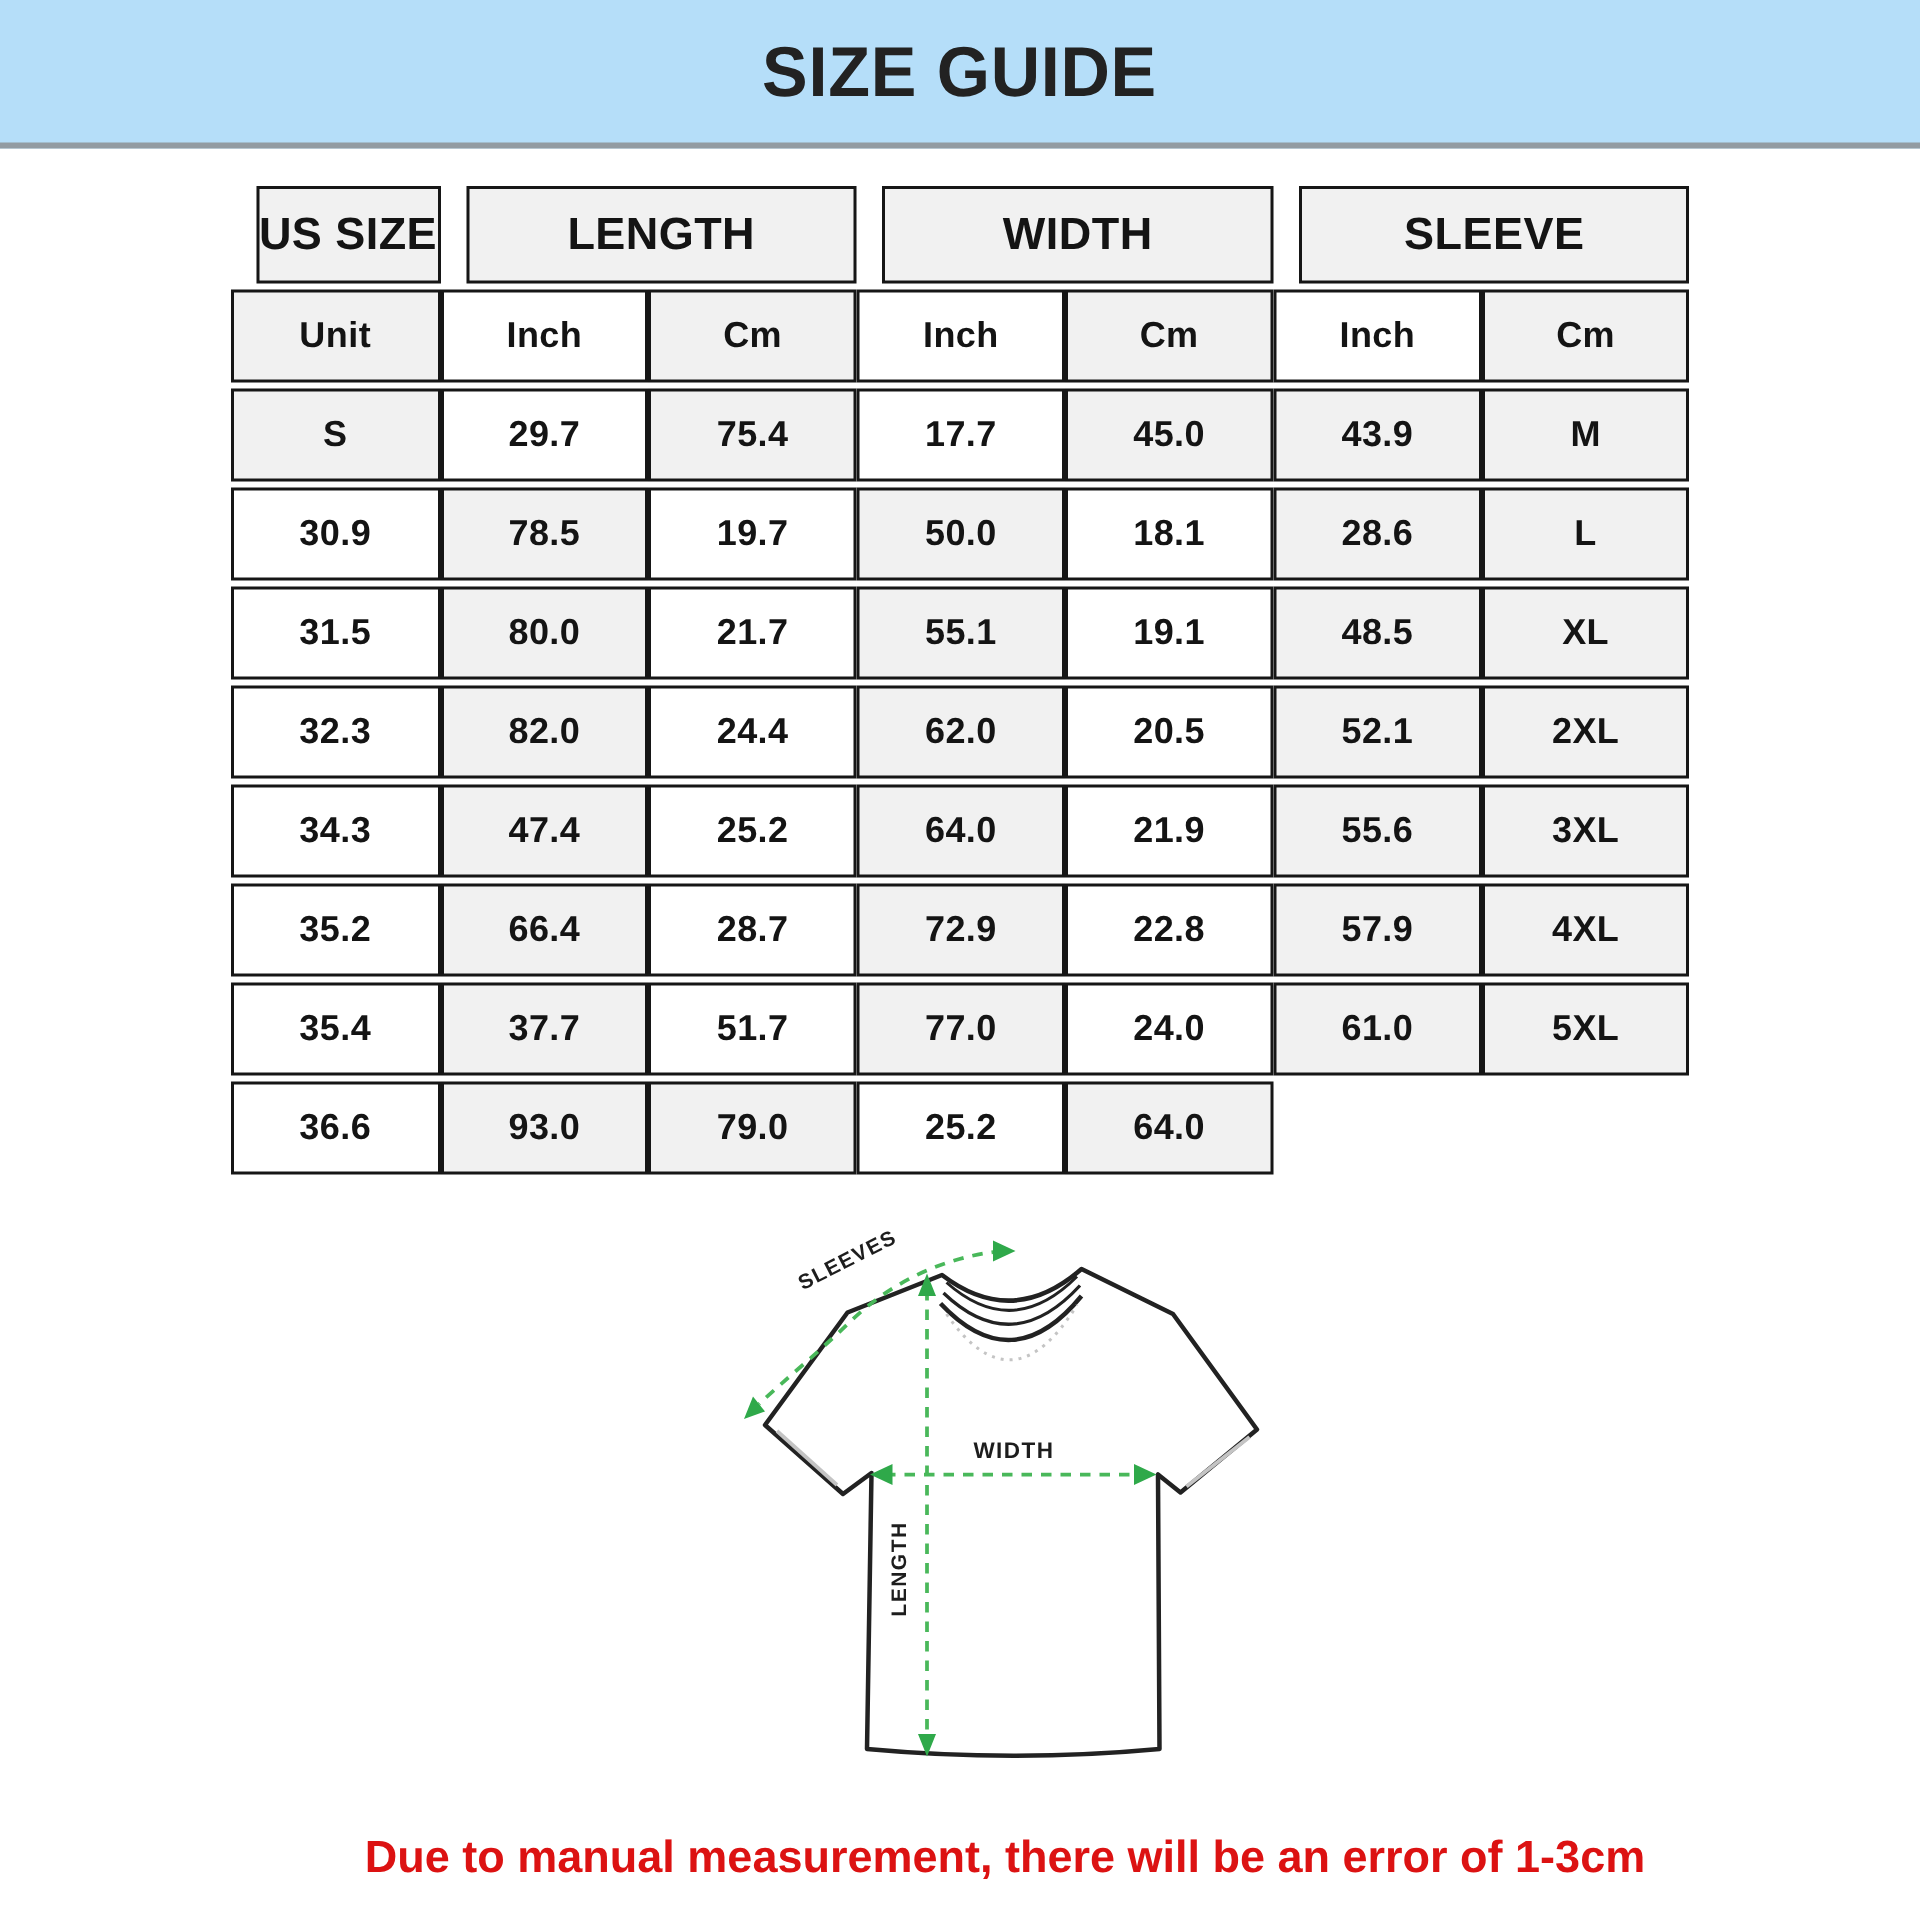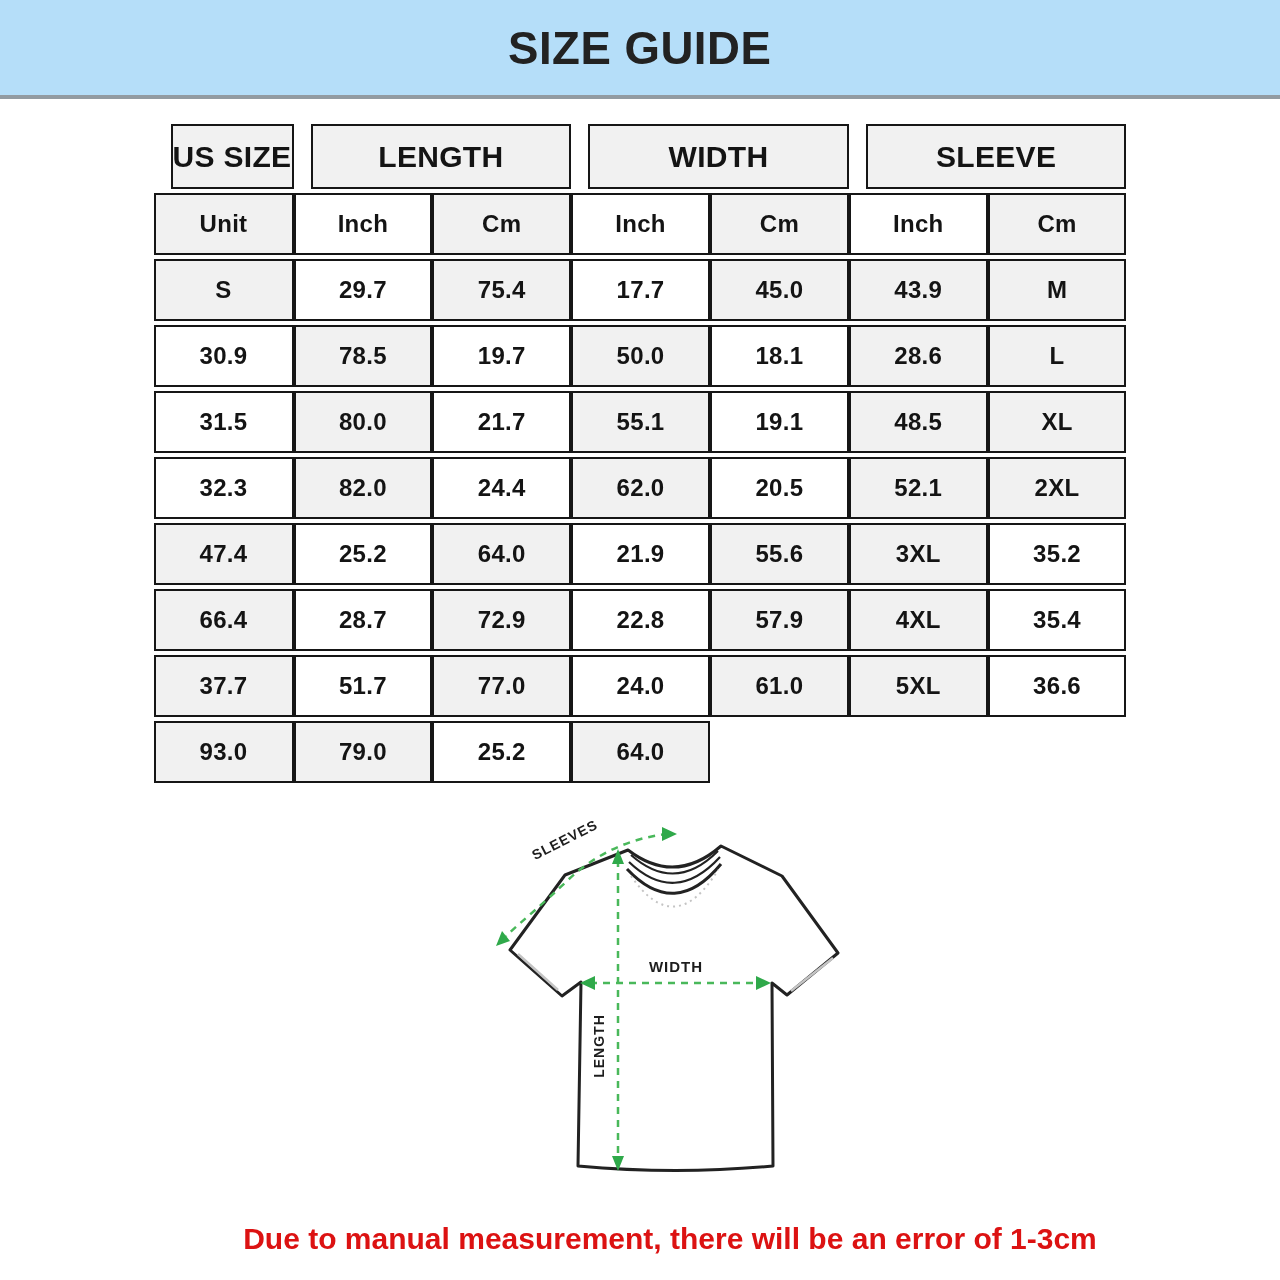--- a/index.html
+++ b/index.html
@@ -121,20 +121,21 @@
 
     <div class="cell g">XL</div>
     <div class="cell">32.3</div>
     <div class="cell g">82.0</div>
     <div class="cell">24.4</div>
     <div class="cell g">62.0</div>
     <div class="cell">20.5</div>
     <div class="cell g">52.1</div>
 
     <div class="cell g">2XL</div>
+    <div class="cell">34.3</div>
     <div class="cell g">47.4</div>
     <div class="cell">25.2</div>
     <div class="cell g">64.0</div>
     <div class="cell">21.9</div>
     <div class="cell g">55.6</div>
 
     <div class="cell g">3XL</div>
     <div class="cell">35.2</div>
     <div class="cell g">66.4</div>
     <div class="cell">28.7</div>

